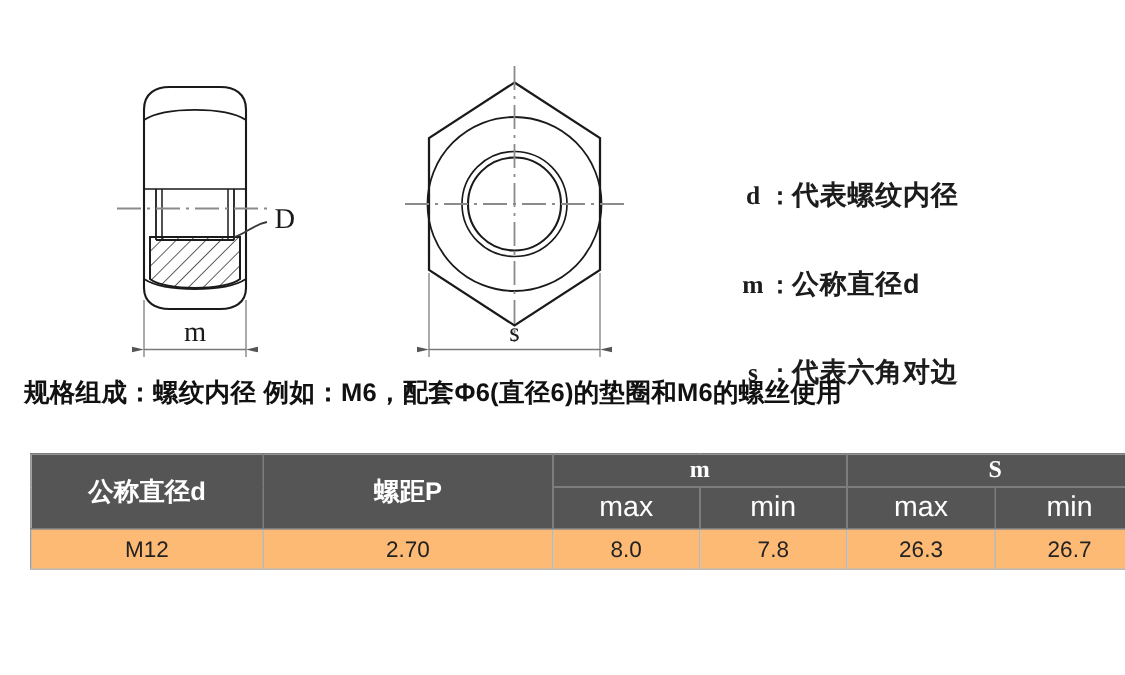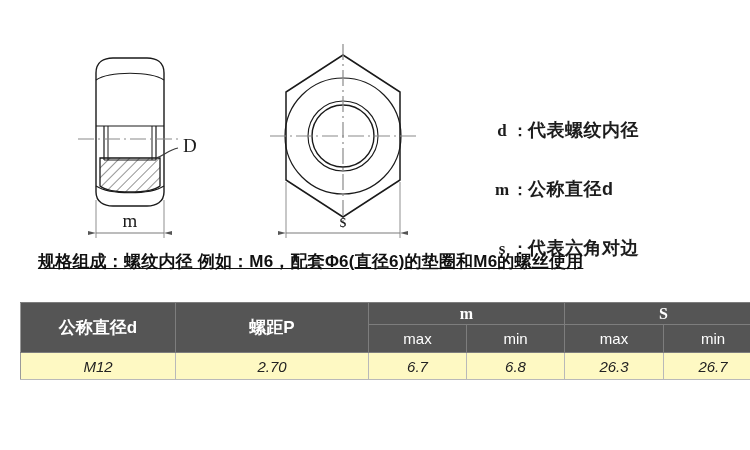--- a/index.html
+++ b/index.html
@@ -60,29 +60,28 @@
     font-size: 16px;
   }
   .legend-desc {
     letter-spacing: 0.5px;
     margin-top: 20px;
   }
 
   
   #spec-note {
     position: absolute;
-    left: 38px;
+    left: 16px;
     top: 250px;
     width: 706px;
     font-size: 17px;
     font-weight: bold;
     color: #111111;
     white-space: nowrap;
     letter-spacing: 0.2px;
-    text-decoration: underline;
   }
 
   
   #spec-table-wrap {
     position: absolute;
     left: 20px;
     top: 302px;
     width: 742px;
   }
   table.spec-table {
@@ -106,31 +105,30 @@
   th.hdr-tall {
     font-size: 17px;
     height: 48px;
   }
   th.hdr-group {
     font-size: 16px;
     height: 21px;
     font-family: "Liberation Serif", "DejaVu Serif", serif;
   }
   th.hdr-sub {
-    font-size: 15px;
+    font-size: 19px;
     height: 27px;
     font-weight: normal;
   }
   tbody td {
-    background: #fef9c3;
+    background: #fdba74;
     color: #222222;
     font-size: 15px;
     height: 26px;
     border: 1px solid #b9b9b9;
-    font-style: italic;
   }
   .cell-outer-left { border-left: 1px solid #9a9a9a; }
   .cell-outer-right { border-right: 1px solid #9a9a9a; }
 </style>
 </head>
 <body>
 
 <div id="drawing-area">
   <svg id="drawing-svg" width="750" height="245" viewBox="0 0 750 245">
     <defs>
@@ -243,20 +241,20 @@
         <th class="hdr-sub">max</th>
         <th class="hdr-sub">min</th>
         <th class="hdr-sub">max</th>
         <th class="hdr-sub cell-outer-right">min</th>
       </tr>
     </thead>
     <tbody>
       <tr>
         <td class="cell-outer-left">M12</td>
         <td>2.70</td>
-        <td>6.7</td>
-        <td>6.8</td>
+        <td>8.0</td>
+        <td>7.8</td>
         <td>26.3</td>
         <td class="cell-outer-right">26.7</td>
       </tr>
     </tbody>
   </table>
 </div>
 
 </body></html>

